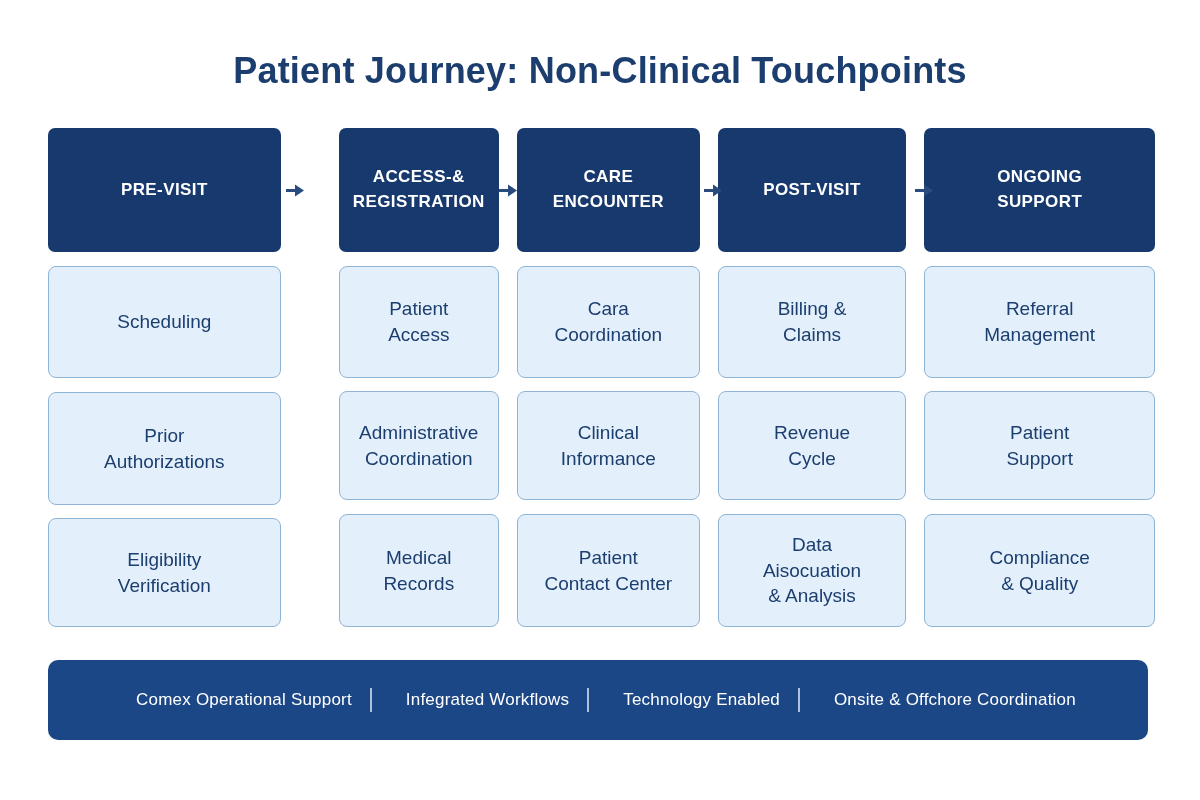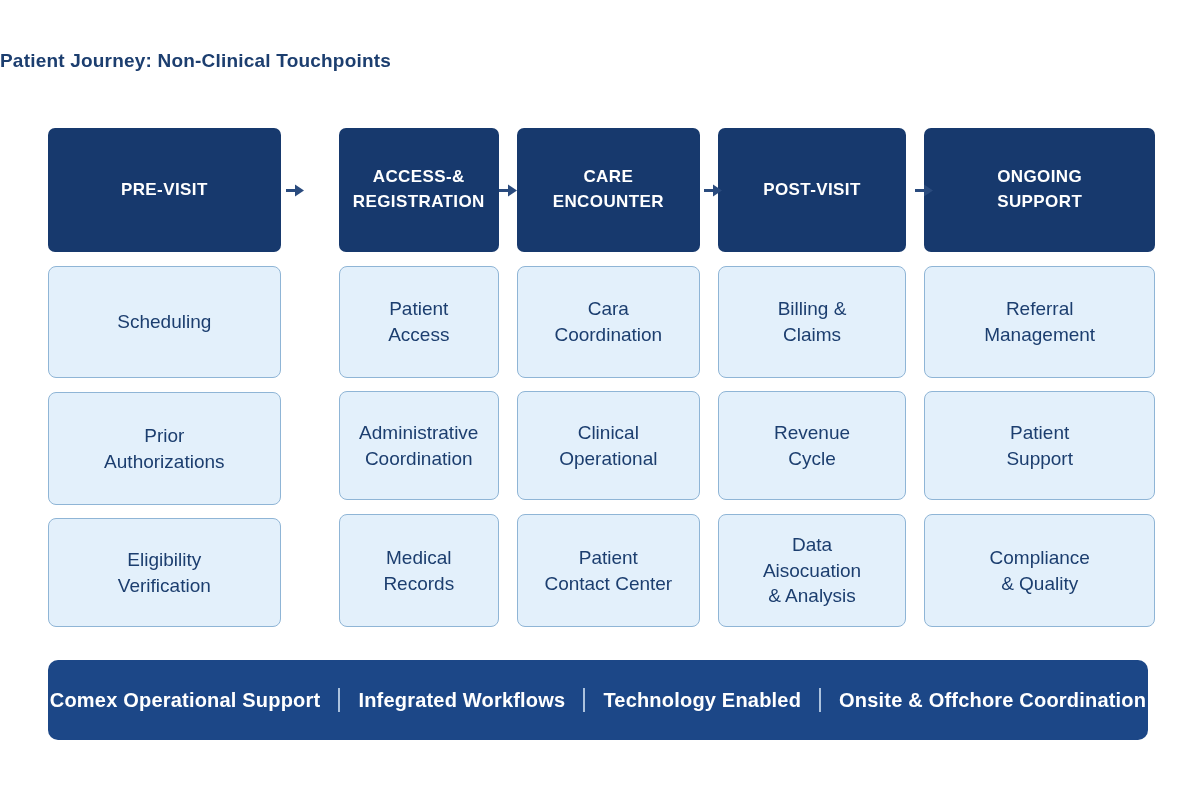--- a/index.html
+++ b/index.html
@@ -16,21 +16,22 @@
   body{font-family:"Liberation Sans", sans-serif;}
   .page{
     position:relative;
     width:1200px;height:800px;
     background:var(--page-bg);
     overflow:hidden;
   }
   .title{
     position:absolute;
     top:50px;left:0;right:0;
-    font-size:19px;
+    text-align:center;
+    font-size:36px;
     font-weight:bold;
     letter-spacing:0.2px;
     color:var(--navy-text);
   }
   .board{
     position:absolute;
     left:48px;top:128px;
     width:1107px;
     display:flex;
     gap:18px;
@@ -81,24 +82,25 @@
   .banner{
     position:absolute;
     left:48px;top:660px;
     width:1100px;height:80px;
     background:var(--banner-bg);
     border-radius:10px;
     display:flex;align-items:center;justify-content:center;
   }
   .banner-item{
     color:#ffffff;
-    font-size:20px;
-    font-weight:bold;
+    font-size:17px;
+    font-weight:normal;
     letter-spacing:0.2px;
     white-space:nowrap;
+    margin-left:16px;
   }
   .banner-divider{
     width:2px;height:24px;
     background:rgba(220,235,250,0.75);
     margin:0 18px;
     flex:none;
   }
 </style>
 </head>
 <body>
@@ -128,21 +130,21 @@
       <div class="cell cell-r3 multiline">Medical
 Records</div>
     </div>
 
     <div class="column col-3">
       <div class="stage-header multiline">CARE
 ENCOUNTER</div>
       <div class="cell cell-r1 multiline">Cara
 Coordination</div>
       <div class="cell cell-r2 multiline">Clinical
-Operational</div>
+Informance</div>
       <div class="cell cell-r3 multiline">Patient
 Contact Center</div>
     </div>
 
     <div class="column col-4">
       <div class="stage-header multiline">POST-VISIT</div>
       <div class="cell cell-r1 multiline">Billing &amp;
 Claims</div>
       <div class="cell cell-r2 multiline">Revenue
 Cycle</div>

